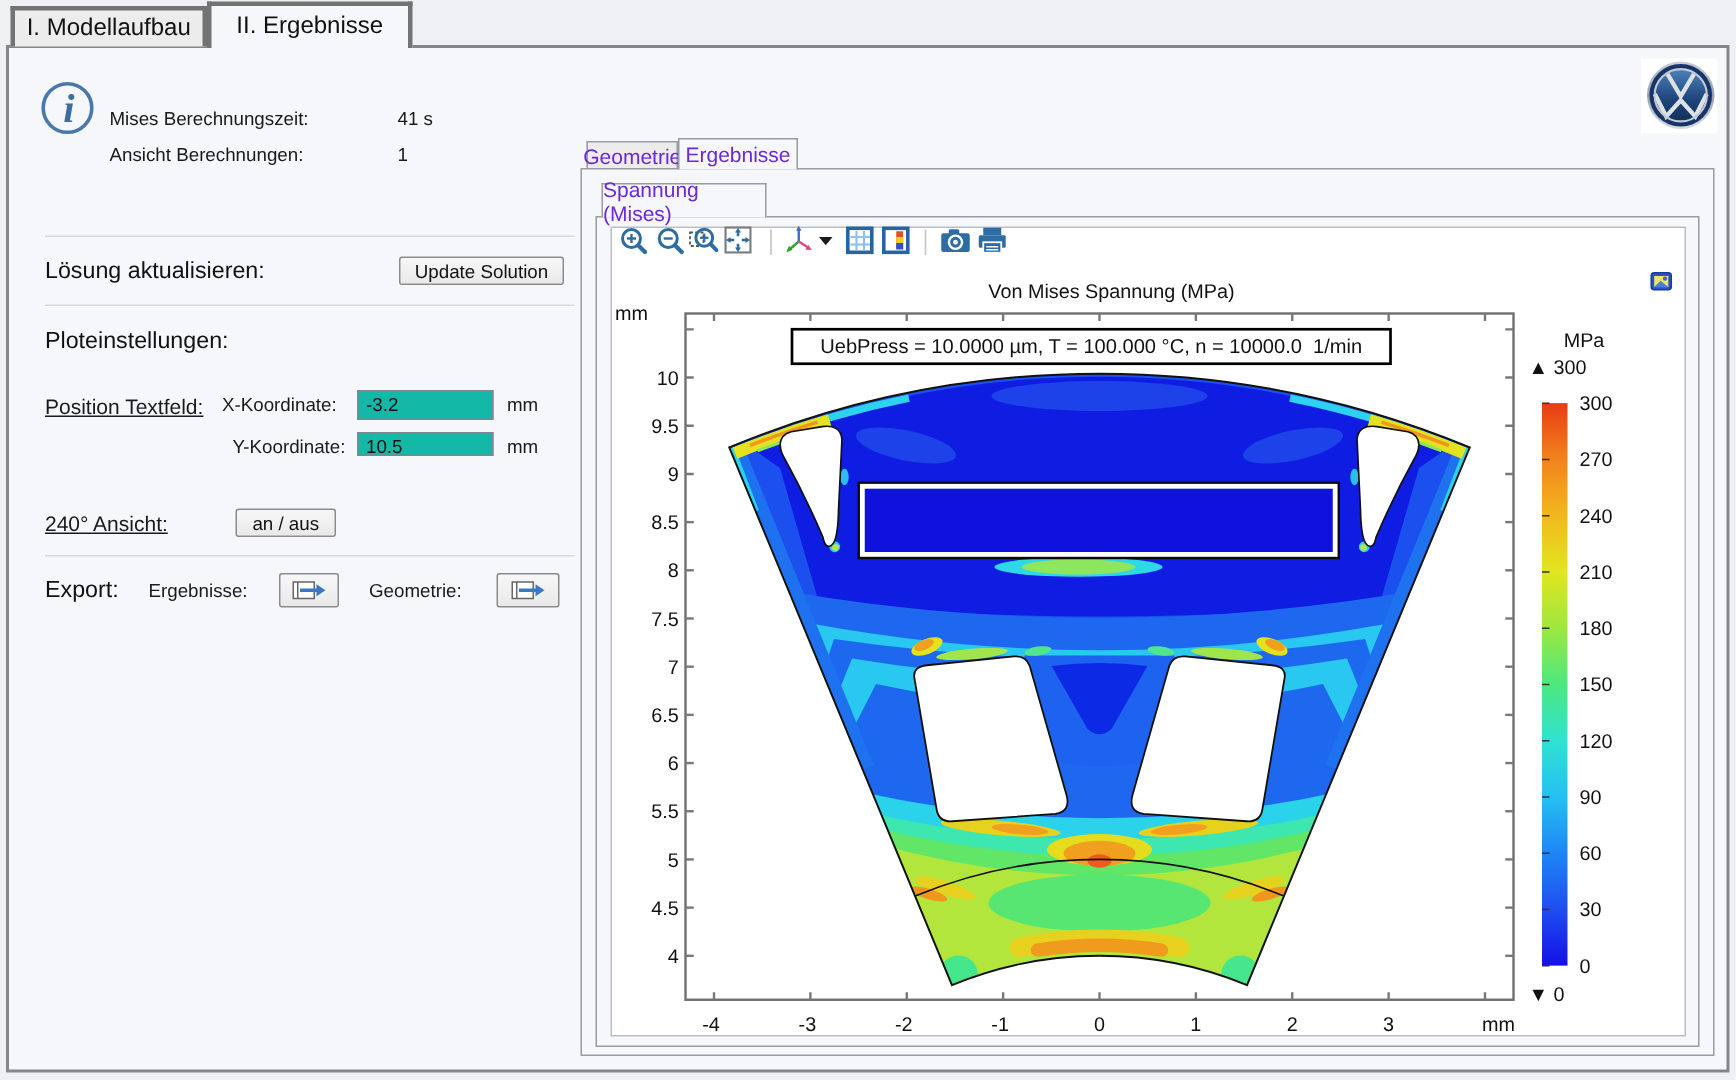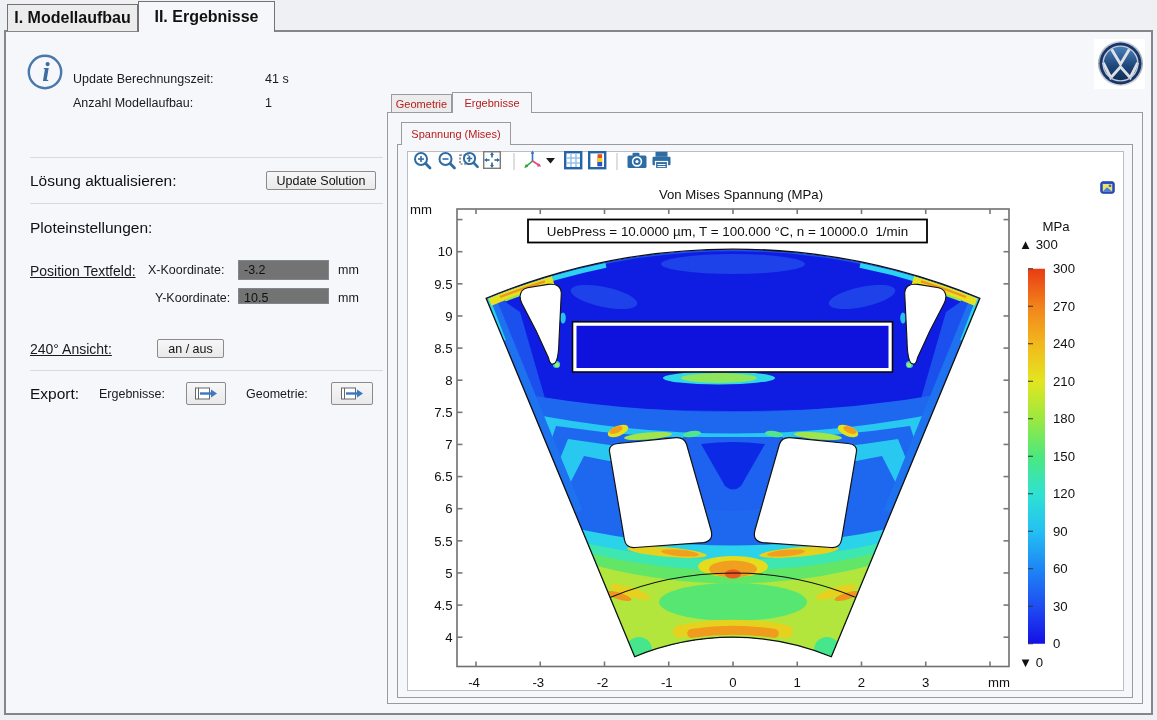--- a/index.html
+++ b/index.html
@@ -1,43 +1,43 @@
 <!DOCTYPE html>
 <html><head>
 <meta charset="utf-8">
 <style>
 * { margin:0; padding:0; box-sizing:border-box; }
 html,body { width:1157px; height:720px; overflow:hidden; background:#eef0f4; font-family:"Liberation Sans", sans-serif; }
 .abs { position:absolute; }
 #container { position:absolute; left:4px; top:30px; width:1149px; height:685px; background:#f5f7fa; border:2px solid #85858d; }
-.tab-top { position:absolute; font-weight:bold; font-size:16px; color:#111; border:1px solid #737373; display:flex; align-items:center; justify-content:center; }
+.tab-top { position:absolute; font-weight:normal; font-size:16px; color:#111; border:3px solid #737373; display:flex; align-items:center; justify-content:center; }
 #tab1 { left:7px; top:4px; width:131px; height:27px; background:#ececec; border-bottom:none; z-index:3; }
 #tab2 { left:138px; top:1px; width:137px; height:31px; background:#f5f7fa; border-bottom:none; z-index:5; }
 .lbl { position:absolute; font-size:12.5px; color:#1a1a1a; white-space:nowrap; }
 .hdr { position:absolute; font-size:15.5px; font-weight:normal; color:#111; white-space:nowrap; }
 .und { position:absolute; font-size:14px; color:#1a1a1a; text-decoration:underline; white-space:nowrap; }
 .sep { position:absolute; left:30px; width:353px; height:1px; background:#d9dadd; }
 .btn { position:absolute; background:linear-gradient(#f7f7f7,#e9e9e9); border:1px solid #8b8b8b; border-radius:2px; font-size:12.5px; color:#111; display:flex; align-items:center; justify-content:center; font-family:"Liberation Sans",sans-serif; }
-.inp { position:absolute; background:#737373; border:1px solid #82878f; font-size:12.5px; color:#111; padding:2px 0 0 5px; }
+.inp { position:absolute; background:#14b8a6; border:1px solid #82878f; font-size:12.5px; color:#111; padding:2px 0 0 5px; }
 .panelborder { position:absolute; border:1px solid #9a9aa0; background:transparent; }
-.tab-sm { position:absolute; font-size:11px; color:#b91c1c; border:1px solid #9a9aa0; border-bottom:none; display:flex; align-items:center; justify-content:center; }
+.tab-sm { position:absolute; font-size:14px; color:#6d28d9; border:1px solid #9a9aa0; border-bottom:none; display:flex; align-items:center; justify-content:center; }
 </style>
 </head>
 <body>
 <div id="container"></div>
 <div id="tab1" class="tab-top">I. Modellaufbau</div>
 <div id="tab2" class="tab-top">II. Ergebnisse</div>
 
 <svg class="abs" style="left:27px;top:54px;" width="36" height="36" viewBox="0 0 36 36">
   <circle cx="18" cy="18" r="16.2" fill="none" stroke="#4a78ab" stroke-width="2.4"></circle>
   <text x="19" y="27" font-family="Liberation Serif, serif" font-style="italic" font-weight="bold" font-size="27" fill="#3c6da2" text-anchor="middle">i</text>
 </svg>
-<div class="lbl" style="left:73px;top:72px;">Update Berechnungszeit:</div>
+<div class="lbl" style="left:73px;top:72px;">Mises Berechnungszeit:</div>
 <div class="lbl" style="left:265px;top:72px;">41 s</div>
-<div class="lbl" style="left:73px;top:96px;">Anzahl Modellaufbau:</div>
+<div class="lbl" style="left:73px;top:96px;">Ansicht Berechnungen:</div>
 <div class="lbl" style="left:265px;top:96px;">1</div>
 
 <div class="sep" style="top:157px;"></div>
 <div class="hdr" style="left:30px;top:172px;">Lösung aktualisieren:</div>
 <div class="btn" style="left:266px;top:171px;width:110px;height:19px;">Update Solution</div>
 <div class="sep" style="top:203px;"></div>
 <div class="hdr" style="left:30px;top:219px;">Ploteinstellungen:</div>
 
 <div class="und" style="left:30px;top:263px;">Position Textfeld:</div>
 <div class="lbl" style="left:148px;top:263px;">X-Koordinate:</div>

